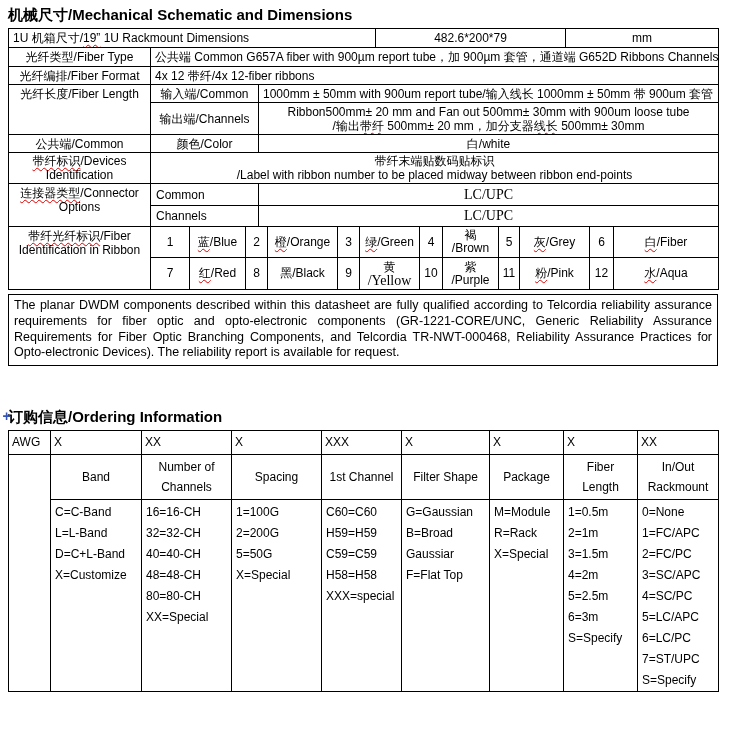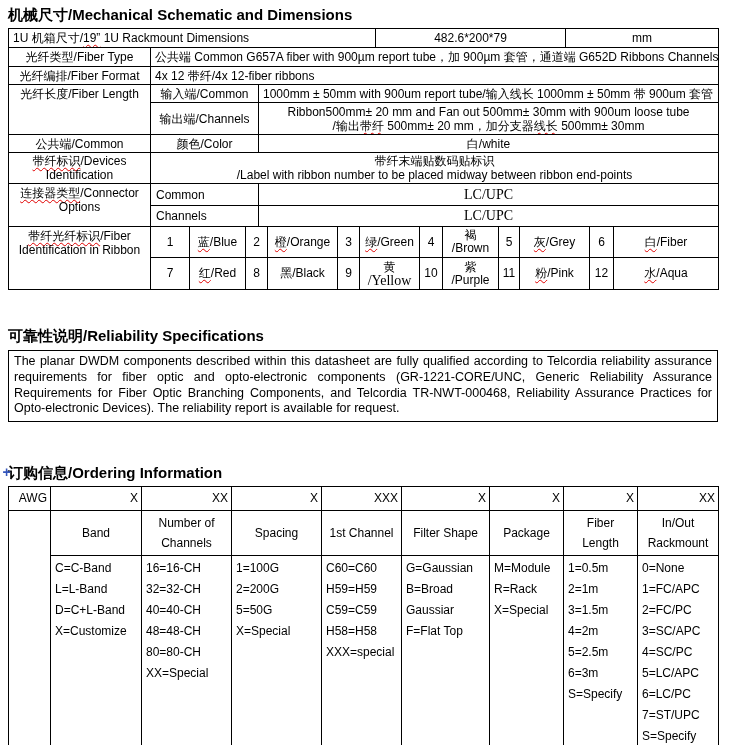--- a/index.html
+++ b/index.html
@@ -40,21 +40,21 @@
   .two-line .en { display:block;text-align:center; }
 
   
   .relbox {
     width:710px; border:1.5px solid #000; margin-top:4px;
     padding:3px 5px 4px 5px; font-size:12.5px; line-height:15.8px; text-align:justify;
   }
 
   
   .ord td { line-height:15px; }
-  .ord .codes td { height:24px; text-align:right; }
+  .ord .codes td { height:24px; text-align:left; }
   .ord .names td { height:45px; text-align:center; line-height:20px; }
   .ord .opts  td { height:185px; vertical-align:top; text-align:left;
                    padding:2px 2px 0 4px; white-space:pre-line; line-height:21px; }
 
   .anchor-icon {
     position:absolute; left:-7px; top:3px; width:11px; height:11px;
     color:#3355bb; font-weight:bold; font-size:14px; line-height:10px; text-align:center;
   }
   .ord-wrap { position:relative; width:710px; margin-top:2px; }
 
@@ -210,23 +210,20 @@
               </div>
           <div>
                 <div class="txt"><span class="u"><span class="sq">水</span></span><span class="u en">/Aqua</span></div>
               </div>
         </div>
       </td>
     </tr>
   </tbody>
     </table>
 
-  <div class="sec-title mt2">
-    <span>可靠性说明</span><span>/Reliability Specifications</span>
-  </div>
   <div class="relbox">The planar DWDM components described within this datasheet are fully qualified according to Telcordia reliability assurance requirements for fiber optic and opto-electronic components (GR-1221-CORE/UNC, Generic Reliability Assurance Requirements for Fiber Optic Branching Components, and Telcordia TR-NWT-000468, Reliability Assurance Practices for Opto-electronic Devices). The reliability report is available for request.</div>
 
   <div class="sec-title mt3">
     <span class="anchor-icon">+</span>
     <span>订购信息</span><span>/Ordering Information</span>
   </div>
 
   <div class="ord-wrap">
     <table class="ord">
       <colgroup>

